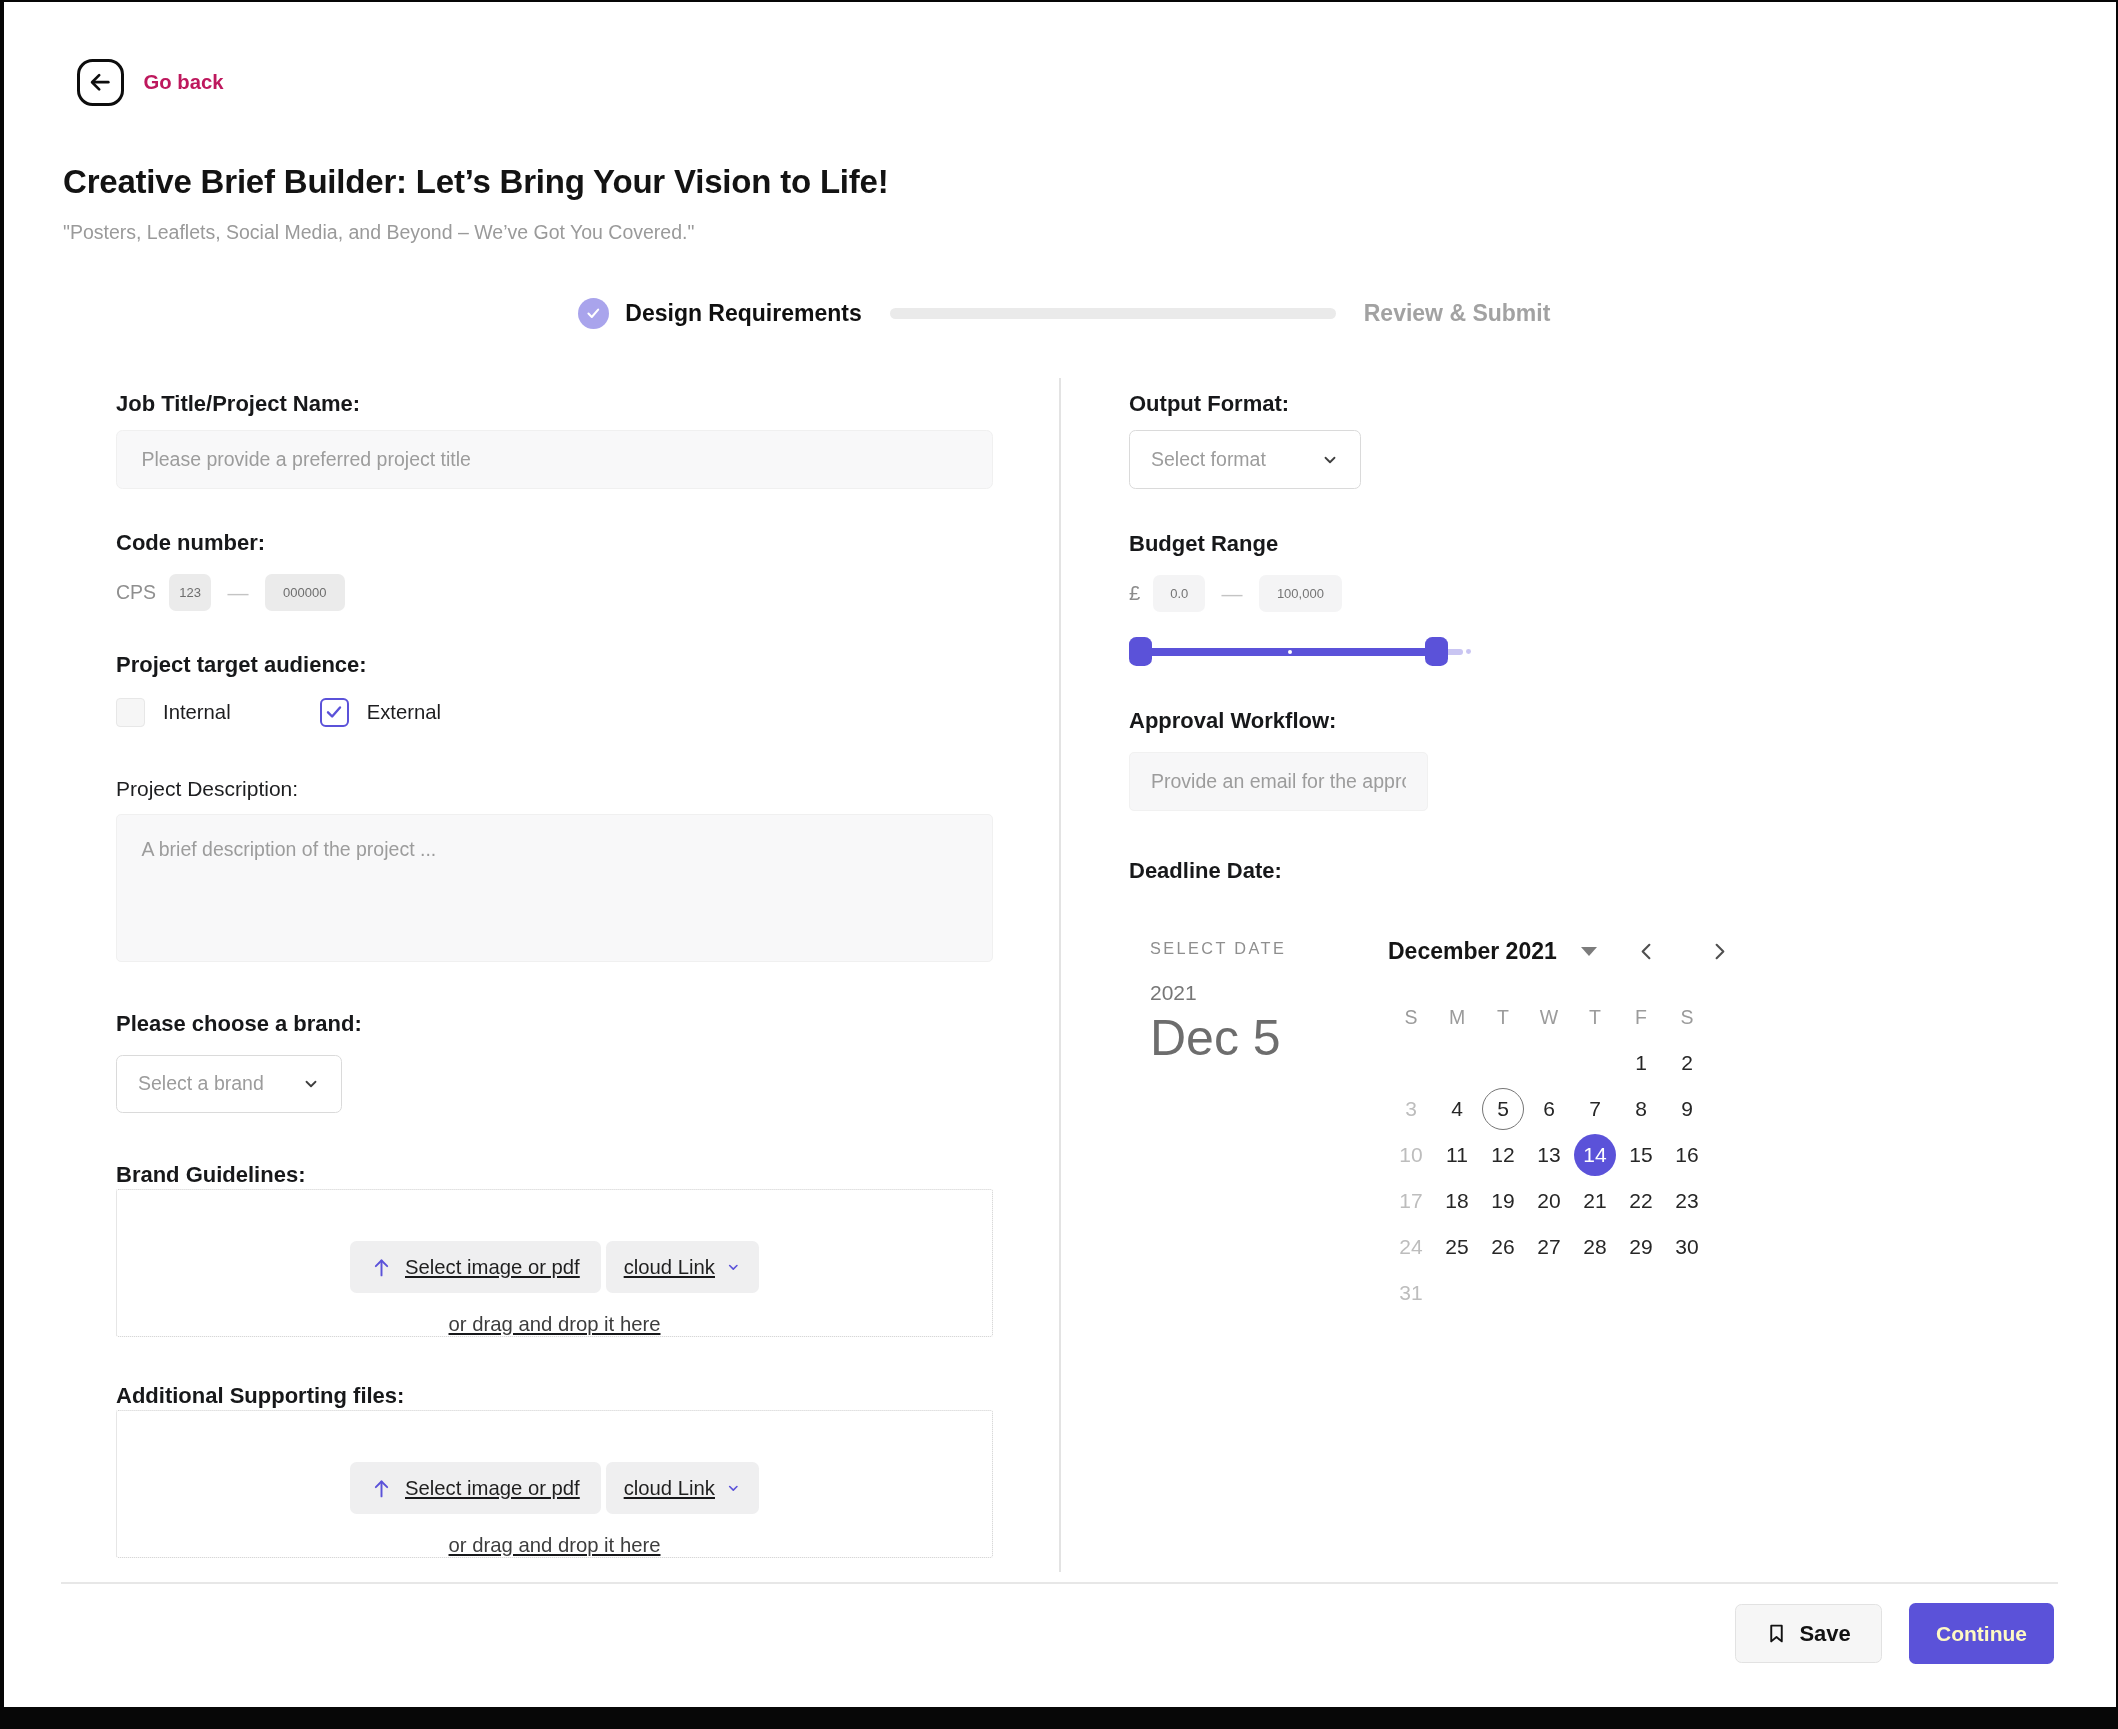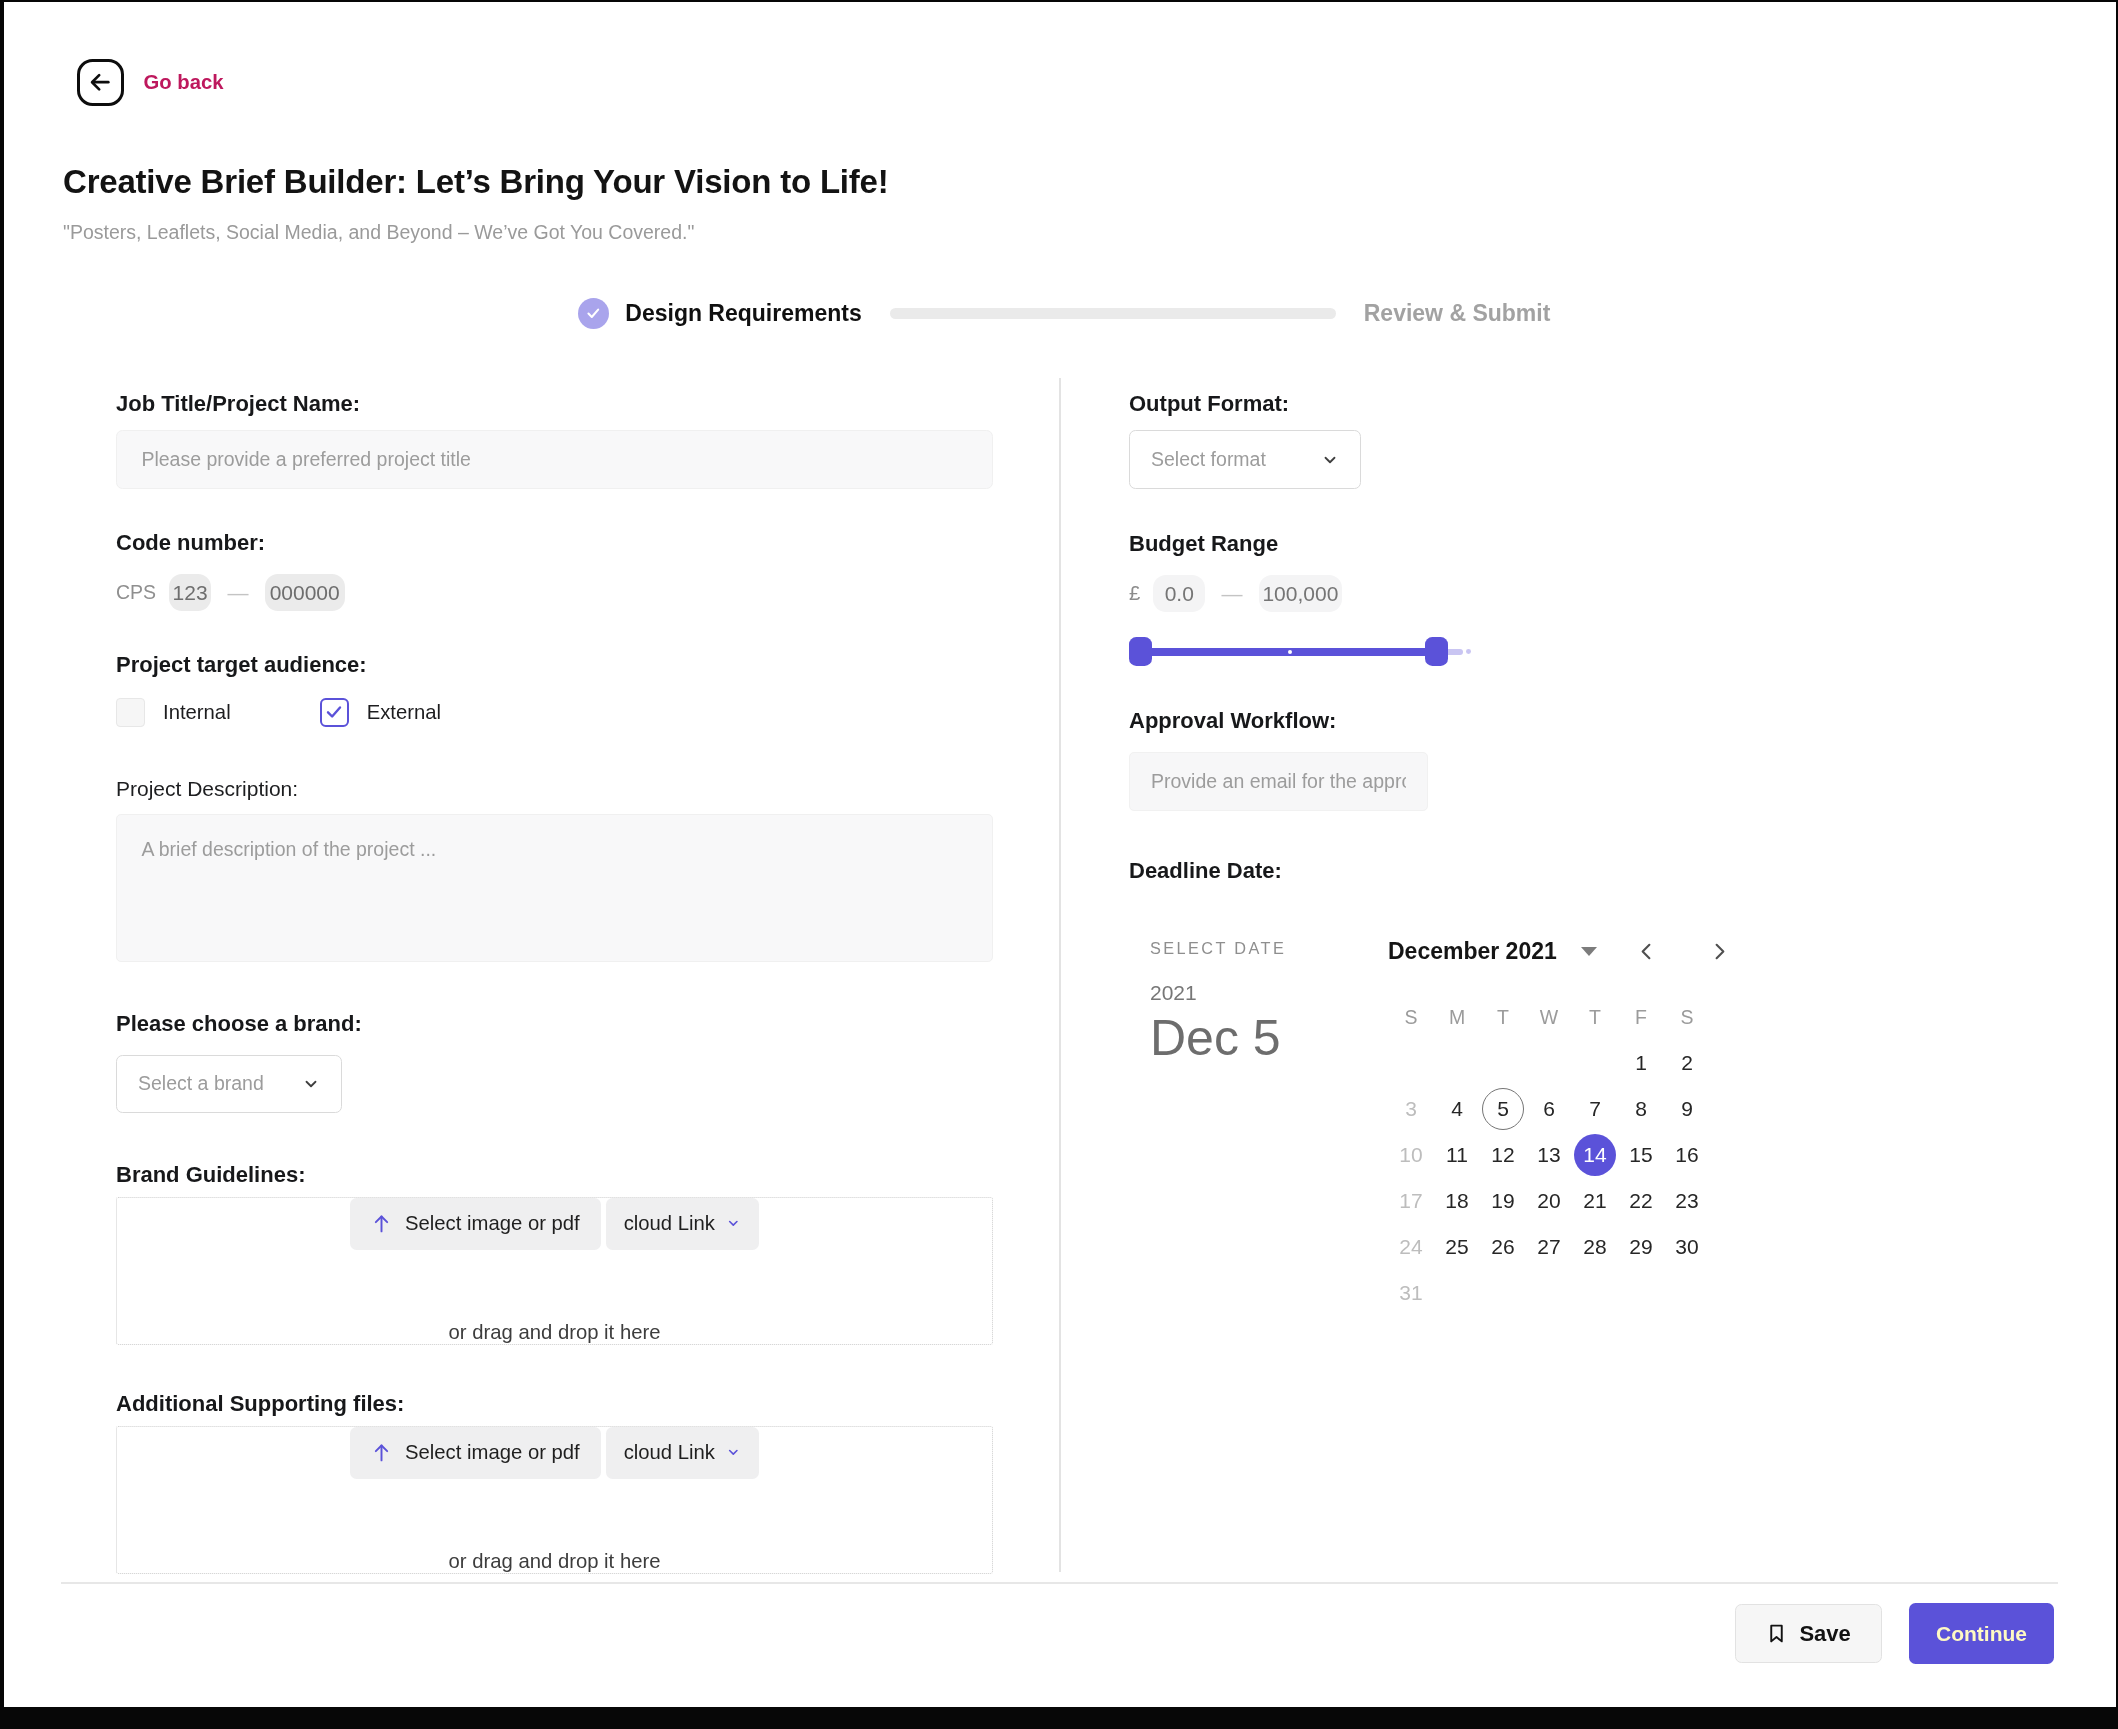--- a/index.html
+++ b/index.html
@@ -40,36 +40,36 @@
   .f-label-md { font-size:21px; font-weight:500; color:#1d1e20; }
 
   input, textarea { font-family:"Liberation Sans", sans-serif; outline:none; }
   ::placeholder { color:#9c9c9c; opacity:1; }
 
   .text-input { margin-top:13px; width:100%; height:59px; background:#f8f8f9; border:1.6px solid #f0f0f0; border-radius:6.5px; padding:0 24.4px; font-size:19.5px; color:#333; }
   .desc-area  { margin-top:13px; width:100%; height:148px; background:#f8f8f9; border:1.6px solid #f0f0f0; border-radius:4.9px; padding:23px 24.4px; font-size:19.5px; color:#333; resize:none; }
 
   .code-row { margin-top:18px; display:flex; align-items:center; }
   .prefix-label { font-size:19.5px; color:#8f8f8f; }
-  .mini-input { height:37px; background:#ebebeb; border:none; border-radius:13px; text-align:center; font-size:21px; color:#6e6e6e; }
+  .mini-input { height:37px; background:#ebebeb; border:none; border-radius:7px; text-align:center; font-size:13px; color:#6e6e6e; }
   .mini-light { background:#f4f4f5; color:#757575; }
   .dash-sep { font-size:21px; color:#c4c4c4; margin:0 16.3px; }
 
   .audience-row { margin-top:19.5px; display:flex; align-items:flex-end; gap:89px; }
   .audience-option { display:flex; align-items:center; gap:18px; cursor:pointer; }
   .checkbox { width:29px; height:29px; border-radius:4.1px; background:#f6f6f6; border:1.6px solid #e7e7e7; display:flex; align-items:center; justify-content:center; }
   .checkbox.checked { background:#fff; border:2.4px solid var(--accent); border-radius:5.7px; }
   .checkbox svg { display:none; }
   .checkbox.checked svg { display:block; }
   .audience-label { font-size:20.3px; color:#1d1d1f; }
 
   .select-box { margin-top:18px; width:226px; height:58px; background:#fff; border:1.6px solid #dadada; border-radius:6.5px; display:flex; align-items:center; justify-content:space-between; padding:0 21px; cursor:pointer; }
   .select-box span { font-size:19.5px; color:#9c9c9c; }
 
-  .dropzone { margin-top:9px; width:100%; height:148px; border:1.6px dotted #cdcdcd; border-radius:2.4px; display:flex; flex-direction:column; align-items:center; justify-content:space-between; }
+  .dropzone { margin-top:1px; width:100%; height:148px; border:1.6px dotted #cdcdcd; border-radius:2.4px; display:flex; flex-direction:column; align-items:center; justify-content:flex-end;text-decoration:underline; }
   .dz-buttons { display:flex; gap:4.9px; }
   .upload-btn, .cloud-btn { height:52px; background:#efeff0; border:none; border-radius:6.5px; display:flex; align-items:center; font-size:20.3px; font-weight:500; color:#1f1f1f; cursor:pointer; font-family:"Liberation Sans",sans-serif; }
   .upload-btn { padding:0 21px; gap:13px; }
   .cloud-btn  { padding:0 18px; gap:11.4px; }
   .dz-hint { margin-top:19.5px; font-size:20.3px; color:#3d3d3d; }
 
   .mt50 { margin-top:41px; } .mt52 { margin-top:42px; } .mt56 { margin-top:46px; }
   .mt58 { margin-top:47px; } .mt60 { margin-top:49px; } .mt62 { margin-top:50px; }
 
   

